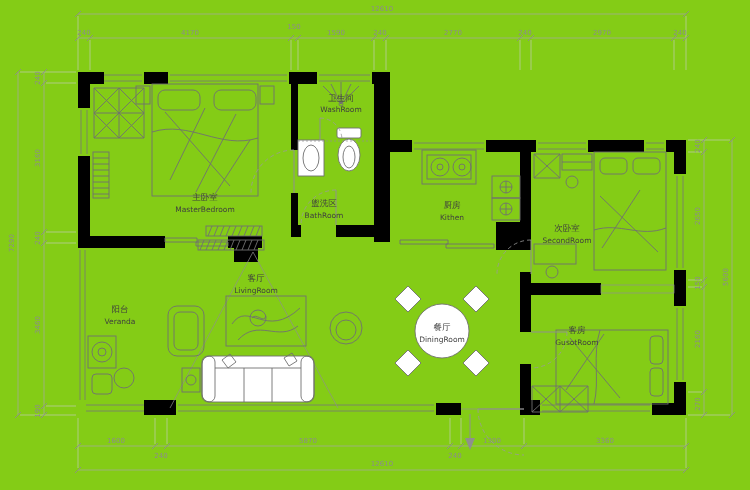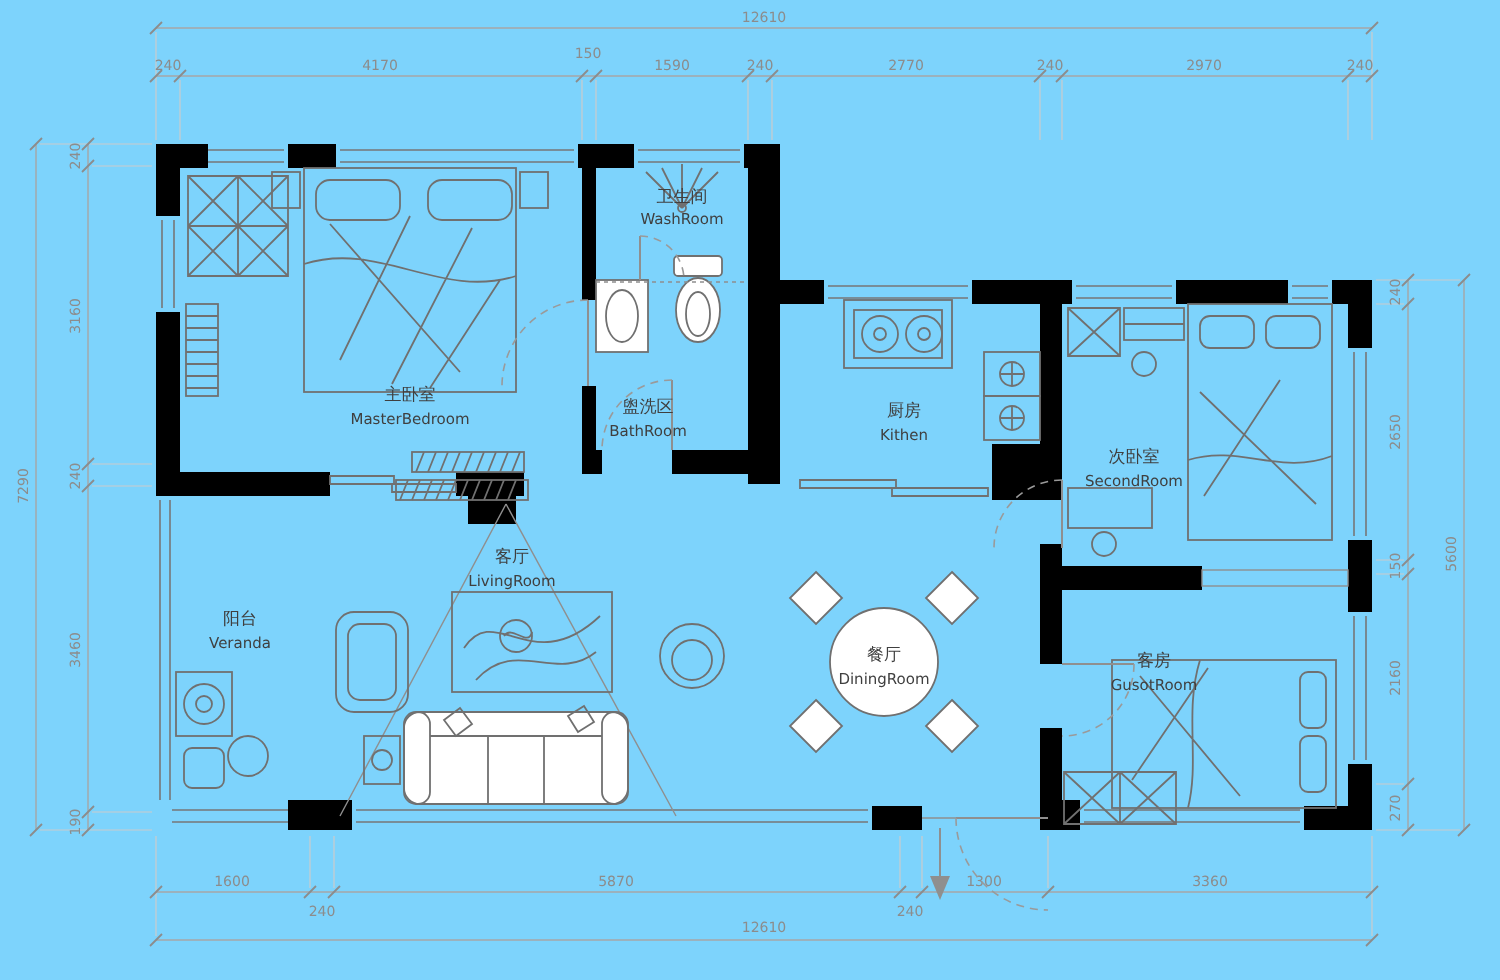--- a/index.html
+++ b/index.html
@@ -1,16 +1,16 @@
 <!DOCTYPE html>
 <html><head>
 <meta charset="utf-8">
 <style>
   html,body{margin:0;padding:0;background:#ffffff;}
-  #stage{position:relative;width:750px;height:490px;background:#7dd3fc;overflow:hidden;
+  #stage{position:relative;width:750px;height:490px;background:#84cc16;overflow:hidden;
          font-family:"DejaVu Sans",sans-serif;}
   svg{position:absolute;left:0;top:0;}
   text{fill:#8c8c8c;font-size:7px;font-family:"DejaVu Sans",sans-serif;}
   text.room-zh{fill:#3f3f3f;font-size:8.5px;}
   text.room-en{fill:#3f3f3f;font-size:7.5px;}
   .dimline{stroke:#a6a6a6;stroke-width:0.7;fill:none;}
   .tick{stroke:#8c8c8c;stroke-width:0.9;fill:none;}
   .ext{stroke:#cccccc;stroke-width:0.6;fill:none;}
   .wall{fill:#000000;stroke:none;}
   .win{stroke:#777777;stroke-width:0.8;fill:none;}

